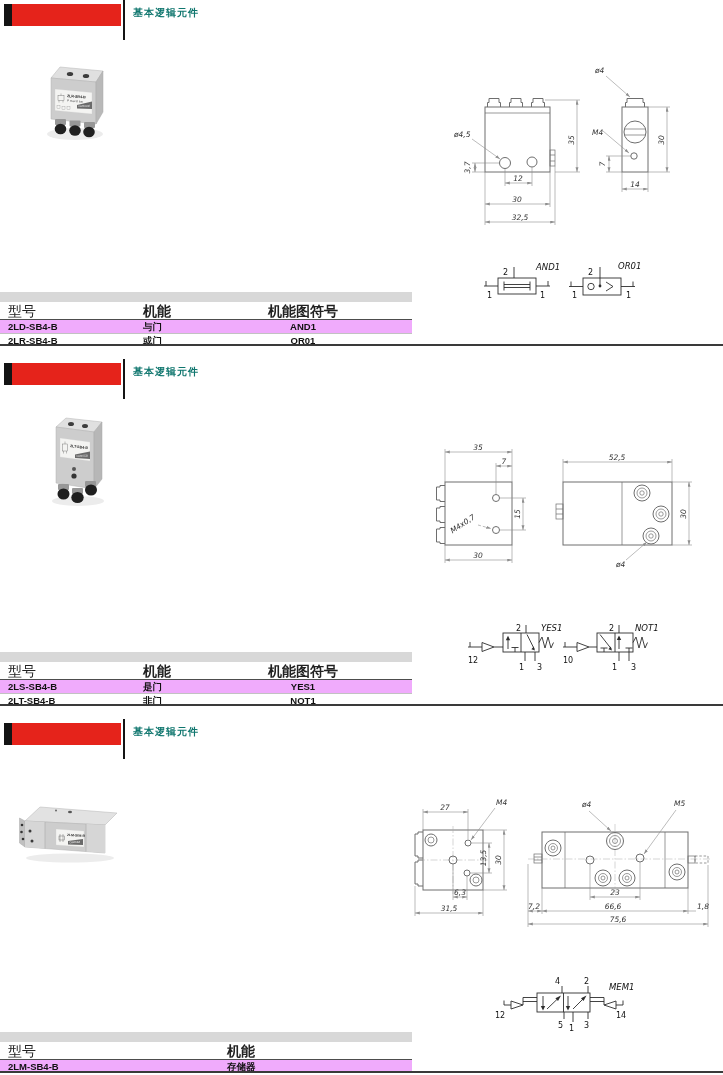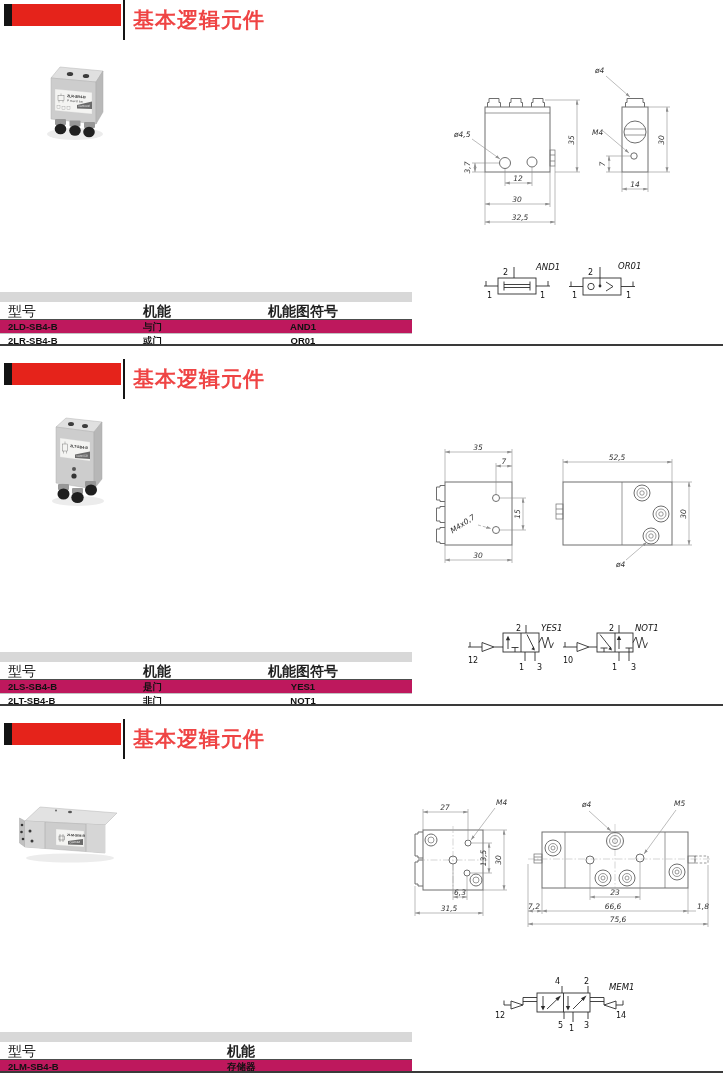--- a/index.html
+++ b/index.html
@@ -3,28 +3,28 @@
 <meta charset="utf-8">
 <style>
   html,body{margin:0;padding:0;background:#fff;}
   .page{position:relative;width:723px;height:1075px;background:#fff;overflow:hidden;
         font-family:"Liberation Sans","DejaVu Sans",sans-serif;}
   
   .banner{position:absolute;left:0;width:723px;height:22px;}
   .banner .btab{position:absolute;left:4px;top:0;width:8px;height:22px;background:#141414;}
   .banner .rbar{position:absolute;left:12px;top:0;width:109px;height:22px;background:#e5231b;}
   .banner .vline{position:absolute;left:122.5px;top:-4px;width:2.5px;height:40px;background:#141414;}
-  .banner .btitle{position:absolute;left:133px;top:2px;font-size:21px;font-weight:bold;color:#ef4444;letter-spacing:1px;}
+  .banner .btitle{position:absolute;left:133px;top:2px;font-size:10px;font-weight:bold;color:#0f766e;letter-spacing:1px;}
   
   .dtable{position:absolute;left:0;width:412px;}
   .band{height:10px;background:#d8d8d8;margin-bottom:2px;}
   .thead{position:relative;height:15px;line-height:15px;border-bottom:1.5px solid #4d4d4d;font-size:14px;color:#222;}
   .trow{position:relative;height:13px;line-height:13px;font-size:9.5px;color:#111;border-bottom:1px solid #c2c2c2;}
   .trow:last-child{border-bottom:none;}
-  .trow.alt{background:#be185d;}
+  .trow.alt{background:#f0abfc;}
   .c1{position:absolute;left:8px;top:0;}
   .c2{position:absolute;left:143px;top:0;font-weight:bold;}
   .c3{position:absolute;left:194px;top:0;width:218px;text-align:center;font-weight:bold;}
   .t3 .c2{left:227px;}
   .model{font-weight:bold;}
   .hrule{position:absolute;left:0;width:723px;height:2px;background:#3a3a3a;}
   
   .ol{fill:none;stroke:#6e6e6e;stroke-width:1;}
   .olt{fill:none;stroke:#6e6e6e;stroke-width:.7;}
   .dim{fill:none;stroke:#8f8f8f;stroke-width:.6;}

